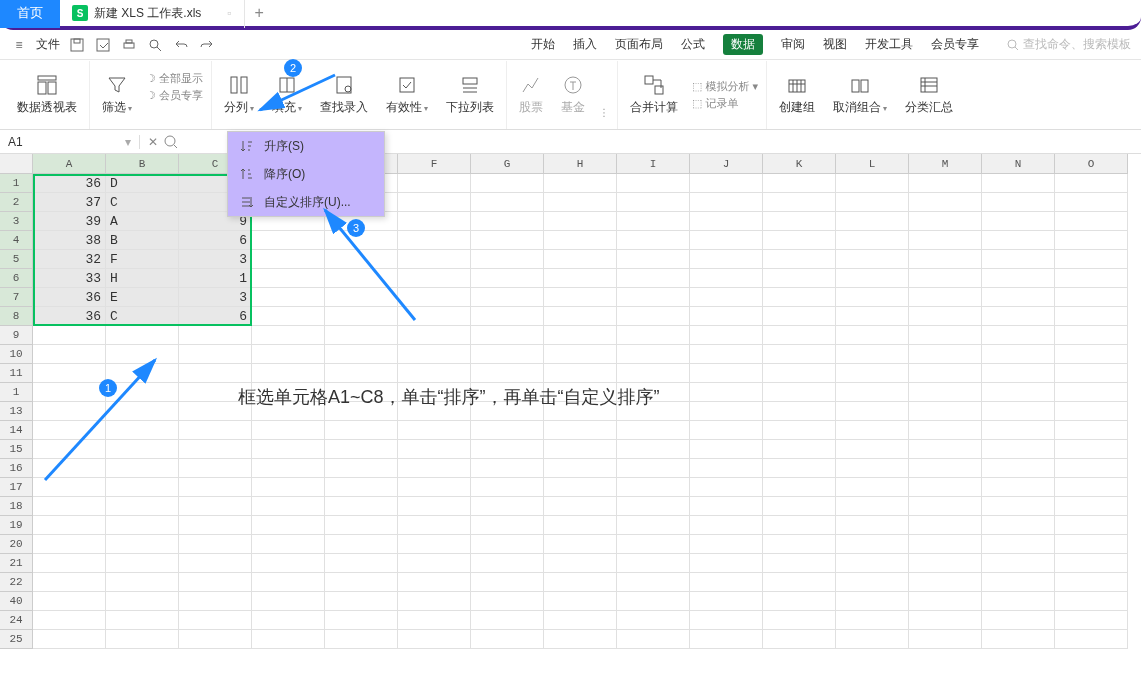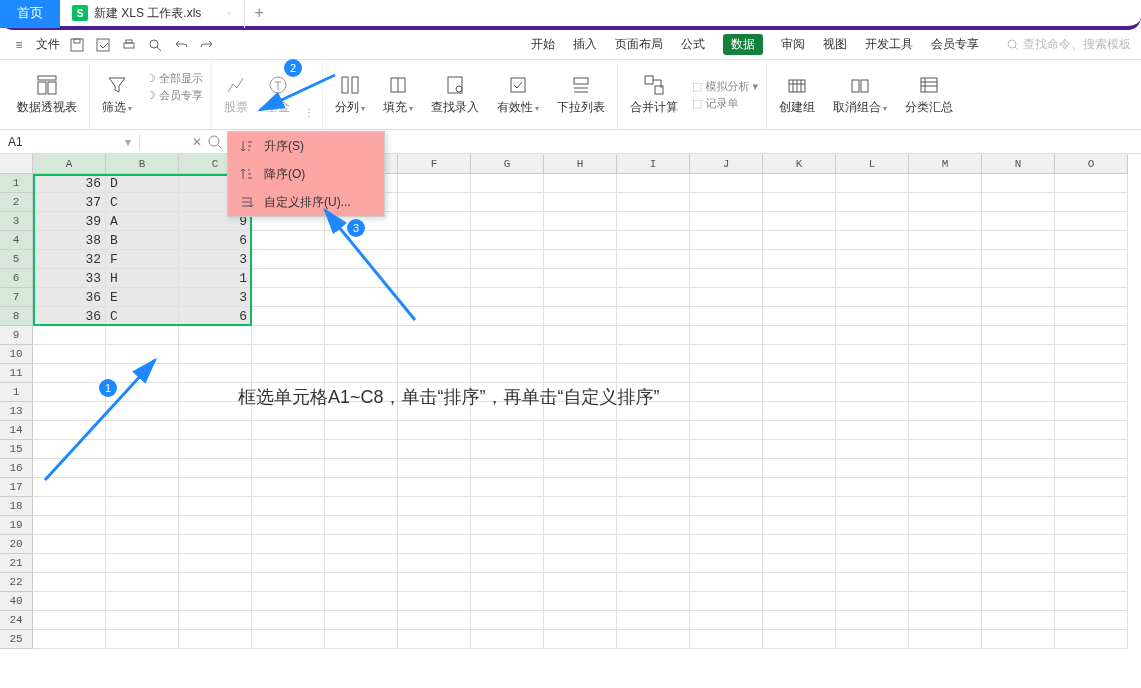--- a/index.html
+++ b/index.html
@@ -26,42 +26,42 @@
 .ribbon-group { display: flex; flex-direction: column; align-items: center; justify-content: center; padding: 0 8px; height: 68px; border-right: 1px solid #eee; }
 .ribbon-group.no-border { border-right: none; }
 .ribbon-btn { display: flex; flex-direction: column; align-items: center; gap: 2px; cursor: pointer; padding: 2px 4px; }
 .ribbon-icon { width: 24px; height: 24px; display: flex; align-items: center; justify-content: center; color: #555; }
 .ribbon-label { font-size: 12px; color: #333; white-space: nowrap; }
 .ribbon-side { display: flex; flex-direction: column; gap: 2px; font-size: 11px; color: #888; }
 .ribbon-multi { display: flex; gap: 10px; }
 .arrow-down::after { content: "▾"; font-size: 8px; margin-left: 2px; color: #888; }
 
 
-.formula-row { height: 24px; display: flex; align-items: center; border-bottom: 1px solid #ddd; gap: 44px; }
+.formula-row { height: 24px; display: flex; align-items: center; border-bottom: 1px solid #ddd; }
 .name-box { width: 140px; border-right: 1px solid #ddd; padding: 0 8px; display: flex; align-items: center; justify-content: space-between; font-family: "Courier New", monospace; }
 .fx-icons { display: flex; gap: 6px; padding: 0 8px; color: #888; }
 
 
 .grid-container { position: relative; }
 .grid { display: grid; grid-template-columns: 33px repeat(15, 73px); }
 .col-header, .row-header { background: #f0f0f0; border-right: 1px solid #ccc; border-bottom: 1px solid #ccc; display: flex; align-items: center; justify-content: center; font-size: 11px; color: #555; font-family: "Courier New", monospace; }
 .col-header { height: 20px; }
 .row-header { height: 19px; }
 .corner { background: #f0f0f0; border-right: 1px solid #ccc; border-bottom: 1px solid #ccc; height: 20px; }
 .cell { height: 19px; border-right: 1px solid #e0e0e0; border-bottom: 1px solid #e0e0e0; padding: 0 4px; font-family: "Courier New", monospace; font-size: 13px; display: flex; align-items: center; }
 .cell.num { justify-content: flex-end; padding-left: 22px; }
 .cell.txt { justify-content: flex-start; }
 .cell.sel { background: #e8e8e8; }
 .row-header.sel, .col-header.sel { background: #d8e8d8; }
 
 
 .selection-box { position: absolute; border: 2px solid #07c160; pointer-events: none; left: 33px; top: 20px; width: 219px; height: 152px; }
 
 
-.dropdown { position: absolute; left: 227px; top: 131px; width: 158px; background: #fca5a5; border: 1px solid #ccc; box-shadow: 2px 2px 6px rgba(0,0,0,0.15); z-index: 100; }
+.dropdown { position: absolute; left: 227px; top: 131px; width: 158px; background: #c4b5fd; border: 1px solid #ccc; box-shadow: 2px 2px 6px rgba(0,0,0,0.15); z-index: 100; }
 .dropdown-item { height: 28px; display: flex; align-items: center; padding: 0 10px; gap: 10px; font-size: 12px; cursor: pointer; }
 .dd-icon { width: 16px; height: 16px; display: flex; align-items: center; justify-content: center; color: #555; }
 
 
 .badge { position: absolute; width: 18px; height: 18px; border-radius: 50%; background: #1e88ff; color: #fff; display: flex; align-items: center; justify-content: center; font-size: 11px; z-index: 200; }
 .ann-text { position: absolute; font-size: 18px; color: #333; z-index: 200; }
 .arrow-svg { position: absolute; z-index: 150; pointer-events: none; }
 
 svg { display: block; }
 </style>
@@ -168,85 +168,85 @@
   </div>
     </div>
 
 
 
   <div class="ribbon-group">
       <div class="ribbon-multi">
     <div class="ribbon-btn">
           <span class="ribbon-icon">
             <svg width="22" height="22" viewBox="0 0 22 22">
+              <rect x="3" y="3" width="6" height="16" fill="none" stroke="#555"></rect>
+              <rect x="13" y="3" width="6" height="16" fill="none" stroke="#555"></rect>
+            </svg>
+          </span>
+          <span class="ribbon-label arrow-down">分列</span>
+        </div>
+    <div class="ribbon-btn">
+          <span class="ribbon-icon">
+            <svg width="22" height="22" viewBox="0 0 22 22">
+              <rect x="4" y="4" width="14" height="14" fill="none" stroke="#555"></rect>
+              <path d="M11 4v14" stroke="#555"></path>
+            </svg>
+          </span>
+          <span class="ribbon-label arrow-down">填充</span>
+        </div>
+    <div class="ribbon-btn">
+          <span class="ribbon-icon">
+            <svg width="22" height="22" viewBox="0 0 22 22">
+              <rect x="4" y="3" width="14" height="16" fill="none" stroke="#555"></rect>
+              <circle cx="15" cy="15" r="3" fill="none" stroke="#555"></circle>
+            </svg>
+          </span>
+          <span class="ribbon-label">查找录入</span>
+        </div>
+    <div class="ribbon-btn">
+          <span class="ribbon-icon">
+            <svg width="22" height="22" viewBox="0 0 22 22">
+              <rect x="4" y="4" width="14" height="14" fill="none" stroke="#555"></rect>
+              <path d="M7 11l3 3 5-6" fill="none" stroke="#555"></path>
+            </svg>
+          </span>
+          <span class="ribbon-label arrow-down">有效性</span>
+        </div>
+    <div class="ribbon-btn">
+          <span class="ribbon-icon">
+            <svg width="22" height="22" viewBox="0 0 22 22">
+              <rect x="4" y="4" width="14" height="6" fill="none" stroke="#555"></rect>
+              <path d="M4 14h14M4 18h14" stroke="#555"></path>
+            </svg>
+          </span>
+          <span class="ribbon-label">下拉列表</span>
+        </div>
+  </div>
+    </div>
+
+  <div class="ribbon-group">
+      <div class="ribbon-multi">
+    <div class="ribbon-btn">
+          <span class="ribbon-icon">
+            <svg width="22" height="22" viewBox="0 0 22 22">
               <path d="M3 18l5-8 4 4 6-10" fill="none" stroke="#999"></path>
             </svg>
           </span>
           <span class="ribbon-label" style="color:#aaa">股票</span>
         </div>
     <div class="ribbon-btn">
           <span class="ribbon-icon">
             <svg width="22" height="22" viewBox="0 0 22 22">
               <circle cx="11" cy="11" r="8" fill="none" stroke="#999"></circle>
               <path d="M8 8h6M11 8v8" stroke="#999"></path>
             </svg>
           </span>
           <span class="ribbon-label" style="color:#aaa">基金</span>
         </div>
     <span style="align-self:flex-end;color:#999;font-size:10px;">⋮</span>
-  </div>
-    </div>
-
-  <div class="ribbon-group">
-      <div class="ribbon-multi">
-    <div class="ribbon-btn">
-          <span class="ribbon-icon">
-            <svg width="22" height="22" viewBox="0 0 22 22">
-              <rect x="3" y="3" width="6" height="16" fill="none" stroke="#555"></rect>
-              <rect x="13" y="3" width="6" height="16" fill="none" stroke="#555"></rect>
-            </svg>
-          </span>
-          <span class="ribbon-label arrow-down">分列</span>
-        </div>
-    <div class="ribbon-btn">
-          <span class="ribbon-icon">
-            <svg width="22" height="22" viewBox="0 0 22 22">
-              <rect x="4" y="4" width="14" height="14" fill="none" stroke="#555"></rect>
-              <path d="M11 4v14" stroke="#555"></path>
-            </svg>
-          </span>
-          <span class="ribbon-label arrow-down">填充</span>
-        </div>
-    <div class="ribbon-btn">
-          <span class="ribbon-icon">
-            <svg width="22" height="22" viewBox="0 0 22 22">
-              <rect x="4" y="3" width="14" height="16" fill="none" stroke="#555"></rect>
-              <circle cx="15" cy="15" r="3" fill="none" stroke="#555"></circle>
-            </svg>
-          </span>
-          <span class="ribbon-label">查找录入</span>
-        </div>
-    <div class="ribbon-btn">
-          <span class="ribbon-icon">
-            <svg width="22" height="22" viewBox="0 0 22 22">
-              <rect x="4" y="4" width="14" height="14" fill="none" stroke="#555"></rect>
-              <path d="M7 11l3 3 5-6" fill="none" stroke="#555"></path>
-            </svg>
-          </span>
-          <span class="ribbon-label arrow-down">有效性</span>
-        </div>
-    <div class="ribbon-btn">
-          <span class="ribbon-icon">
-            <svg width="22" height="22" viewBox="0 0 22 22">
-              <rect x="4" y="4" width="14" height="6" fill="none" stroke="#555"></rect>
-              <path d="M4 14h14M4 18h14" stroke="#555"></path>
-            </svg>
-          </span>
-          <span class="ribbon-label">下拉列表</span>
-        </div>
   </div>
     </div>
 
   <div class="ribbon-group">
       <div class="ribbon-multi">
     <div class="ribbon-btn">
           <span class="ribbon-icon">
             <svg width="22" height="22" viewBox="0 0 22 22">
               <rect x="2" y="2" width="8" height="8" fill="none" stroke="#555"></rect>
               <rect x="12" y="12" width="8" height="8" fill="none" stroke="#555"></rect>

